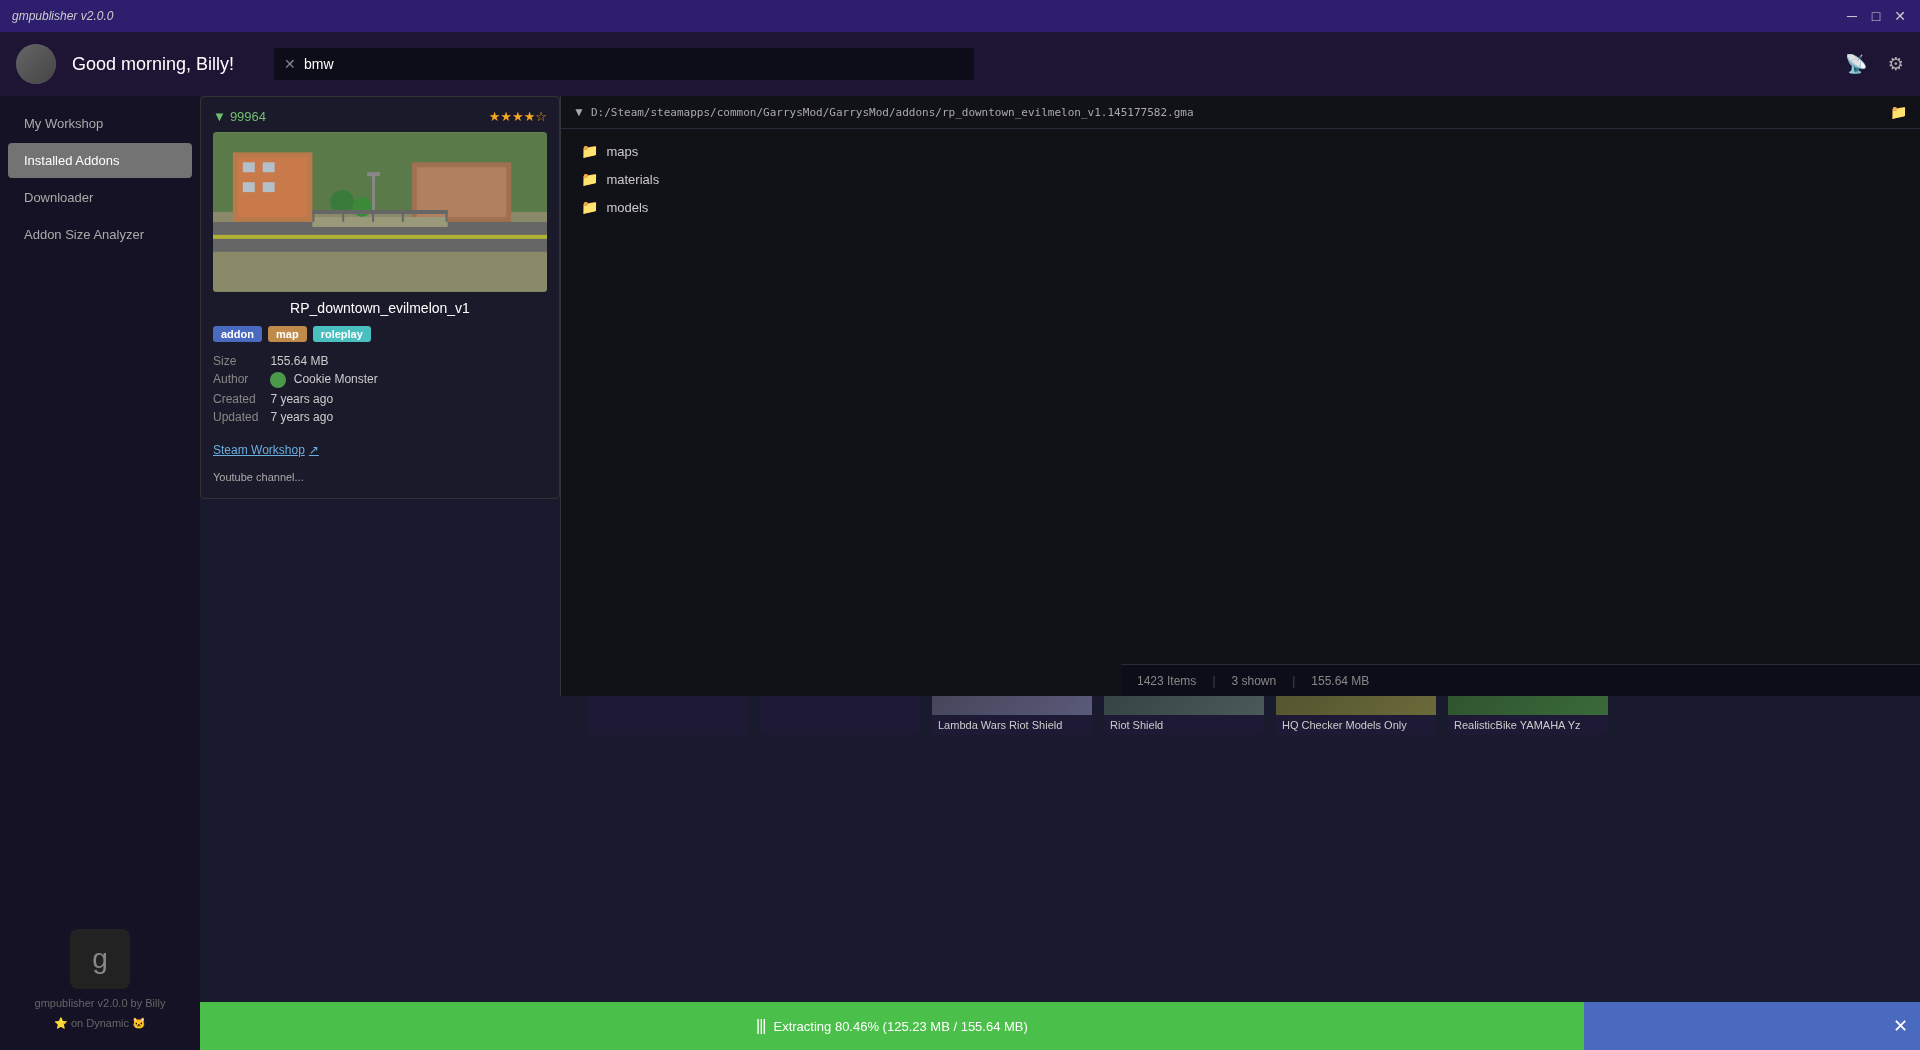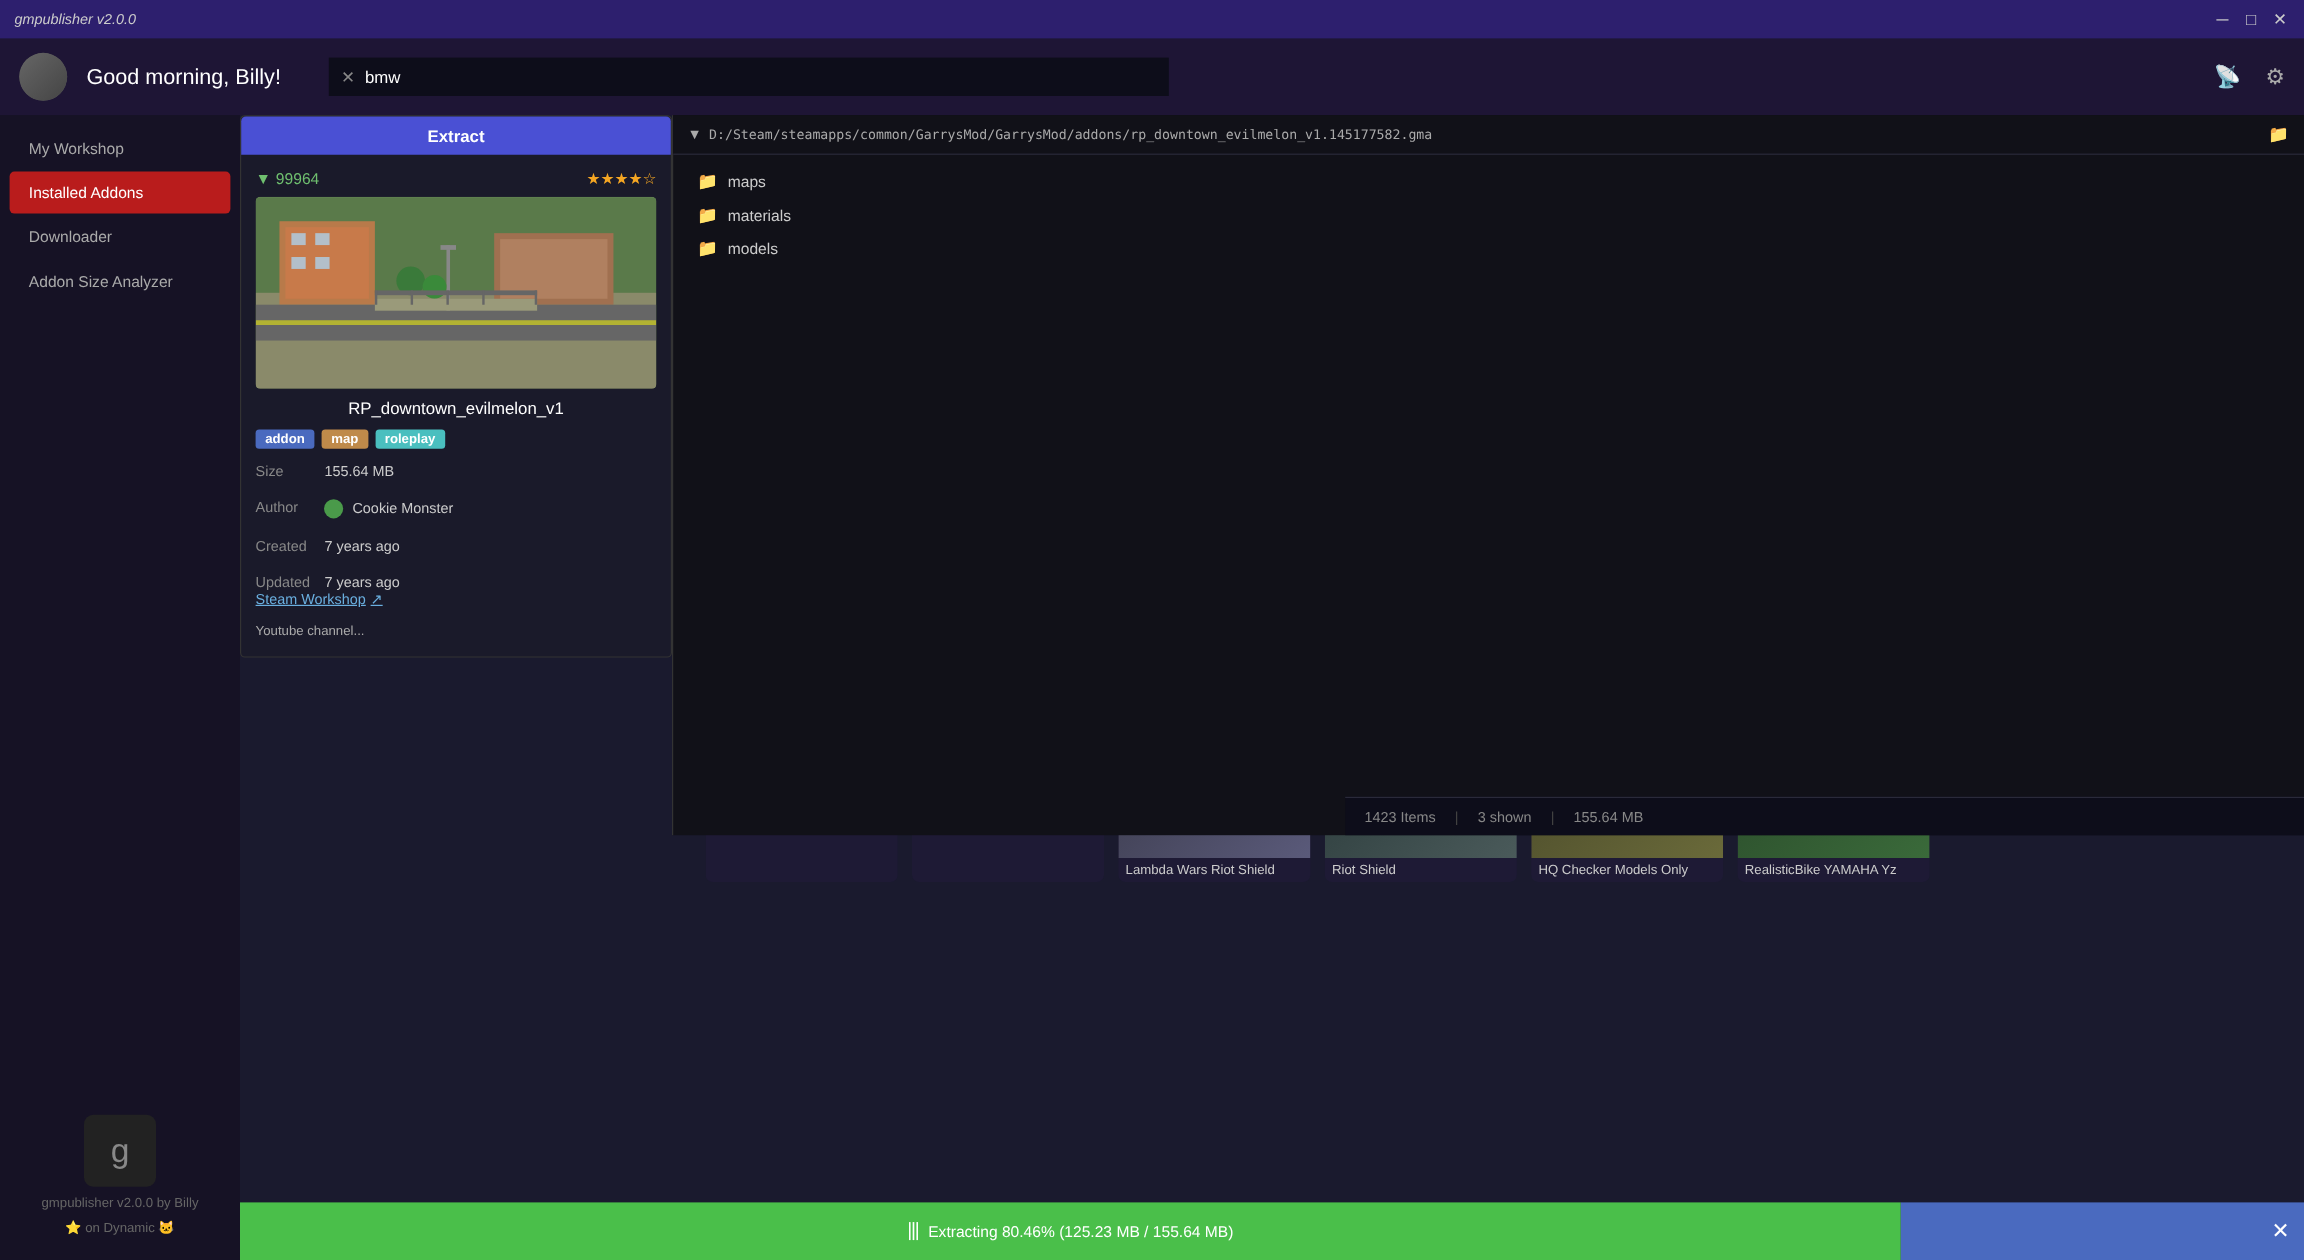--- a/index.html
+++ b/index.html
@@ -124,21 +124,21 @@
     }
     .sidebar-item {
       padding: 10px 16px;
       font-size: 13px;
       color: #aaa;
       cursor: pointer;
       border-radius: 4px;
       margin: 2px 8px;
     }
     .sidebar-item.active {
-      background: #b91c1c;
+      background: #737373;
       color: #fff;
     }
     .sidebar-bottom {
       position: absolute;
       bottom: 20px;
       left: 0;
       width: 200px;
       display: flex;
       flex-direction: column;
       align-items: center;
@@ -303,23 +303,23 @@
       font-size: 11px;
       font-weight: bold;
       text-align: center;
     }
     .tag-addon { background: #4a6abf; color: #fff; }
     .tag-map { background: #bf8a4a; color: #fff; }
     .tag-roleplay { background: #4abfbf; color: #fff; }
     .addon-meta {
       display: grid;
       grid-template-columns: auto 1fr;
-      gap: 16px 12px;
+      gap: 4px 12px;
       font-size: 12px;
-      margin-bottom: 0;
+      margin-bottom: 19px;
     }
     .meta-label { color: #888; }
     .meta-value { color: #ccc; }
     .author-avatar {
       width: 16px;
       height: 16px;
       border-radius: 50%;
       background: #4a9a4a;
       display: inline-block;
       vertical-align: middle;
@@ -584,21 +584,20 @@
           </div>
           <div class="addon-thumb thumb-yamaha"></div>
           <div class="addon-name">RealisticBike YAMAHA Yz</div>
         </div>
       </div>
     </div>
   </div>
 </div>
 
 <div class="extract-panel">
-  <div class="extract-panel-header">Extract</div>
   <div class="extract-panel-body">
     <div class="addon-header-row">
       <div class="addon-dl-count">
         <span style="color:#6fbf6f;">▼</span>
         <span>99964</span>
       </div>
       <div class="addon-stars">★★★★☆</div>
     </div>
 
     <div class="addon-preview-img">

